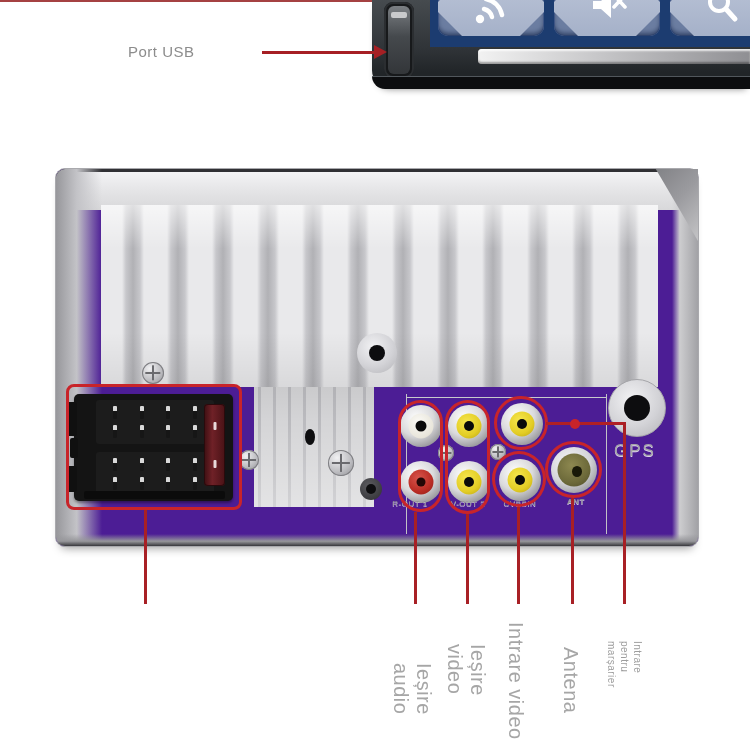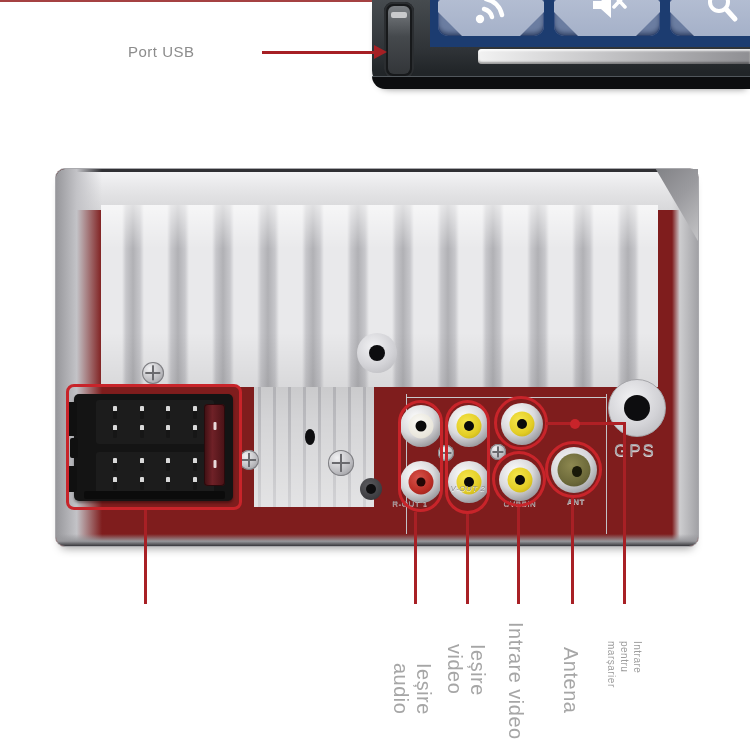--- a/index.html
+++ b/index.html
@@ -31,21 +31,21 @@
   .usb-bar{position:absolute;left:50%;top:6px;width:16px;height:6px;transform:translateX(-50%);
            border-radius:2px;background:#c9cacc;}
 
   
   .usb-label{left:128px;top:43px;width:86px;font-size:15px;color:#8c8c8c;letter-spacing:.5px;}
   .arrow-line{left:262px;top:51px;width:116px;height:3px;background:#a61f24;}
   .arrow-head{left:374px;top:45px;width:0;height:0;border-left:13px solid #a61f24;
               border-top:7px solid transparent;border-bottom:7px solid transparent;}
 
   
-  .unit{left:55px;top:168px;width:642px;height:377px;background:#7f1d1d;border:1px solid #a9a9ad;
+  .unit{left:55px;top:168px;width:642px;height:377px;background:#4c1d95;border:1px solid #a9a9ad;
         border-radius:10px;box-shadow:0 7px 10px -6px rgba(0,0,0,.4);}
   .unit .topface{left:0;right:0;top:0;height:38px;border-radius:9px 9px 0 0;
         background:linear-gradient(180deg,#f3f3f5,#e3e3e5 55%,#d8d8da);border-top:3px solid #303034;}
   .unit .leftwall{left:0;top:0;bottom:0;width:46px;border-radius:9px 0 0 9px;
         background:linear-gradient(90deg,#97979b,#c3c3c7 45%,rgba(214,214,216,0));}
   .unit .rightwall{right:0;top:0;bottom:0;width:26px;border-radius:0 9px 9px 0;
         background:linear-gradient(270deg,#a2a2a6,#cdcdcf 70%,rgba(214,214,216,0));}
   .unit .trbevel{right:0;top:0;width:64px;height:72px;
         clip-path:polygon(34% 0,100% 0,100% 100%);
         background:linear-gradient(135deg,#77787c,#9b9b9f 55%,#c4c4c6);}
@@ -247,21 +247,21 @@
     <div class="abs rca" style="left:443px;top:290px;">
       <div class="ring yellow"></div>
         <div class="pin" style="width:10px;height:10px;"></div>
     </div>
     <div class="abs ant-outer" style="left:495px;top:278px;">
       <div class="ant-face"></div>
         <div class="ant-hole"></div>
     </div>
 
     <div class="abs port-txt" style="left:329px;top:330px;">R-OUT 1</div>
-    <div class="abs port-txt" style="left:387px;top:315px;font-style:italic;">V-OUT 2</div>
+    <div class="abs port-txt" style="left:387px;top:330px;">V-OUT 2</div>
     <div class="abs port-txt" style="left:439px;top:330px;">CVBSIN</div>
     <div class="abs port-txt" style="left:495px;top:328px;font-weight:bold;">ANT</div>
 
     <div class="abs bottom-edge"></div>
   </div>
 
   <div class="abs ann" style="left:66px;top:384px;width:176px;height:126px;border-radius:8px;"></div>
   <div class="abs ann" style="left:398px;top:400px;width:45px;height:112px;border-radius:23px;"></div>
   <div class="abs ann" style="left:445px;top:400px;width:45px;height:114px;border-radius:23px;"></div>
   <div class="abs ann" style="left:494px;top:396px;width:54px;height:54px;border-radius:50%;"></div>

